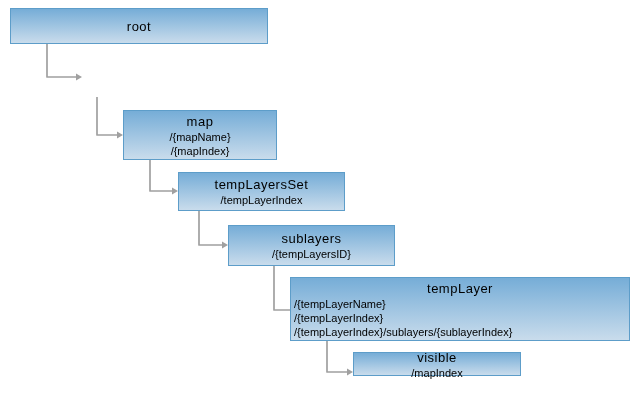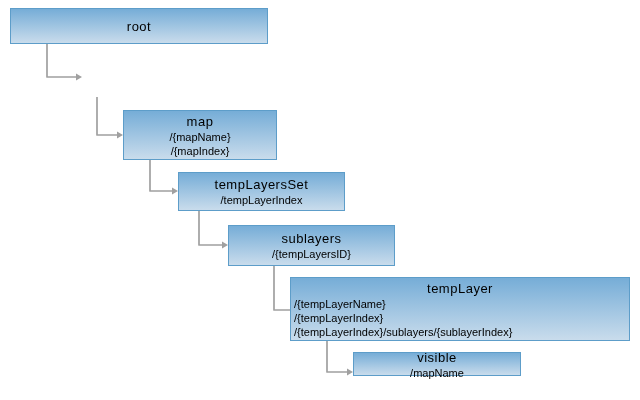--- a/index.html
+++ b/index.html
@@ -120,16 +120,16 @@
 
   <div class="node paths-left" style="left:290px; top:277px; width:340px; height:64px;">
     <div class="node-title">tempLayer</div>
     <div class="node-path">/{tempLayerName}</div>
     <div class="node-path">/{tempLayerIndex}</div>
     <div class="node-path">/{tempLayerIndex}/sublayers/{sublayerIndex}</div>
   </div>
 
   <div class="node" style="left:353px; top:352px; width:168px; height:24px;">
     <div class="node-title">visible</div>
-    <div class="node-path">/mapName</div>
+    <div class="node-path">/mapIndex</div>
   </div>
 
 </div>
 
 </body></html>

